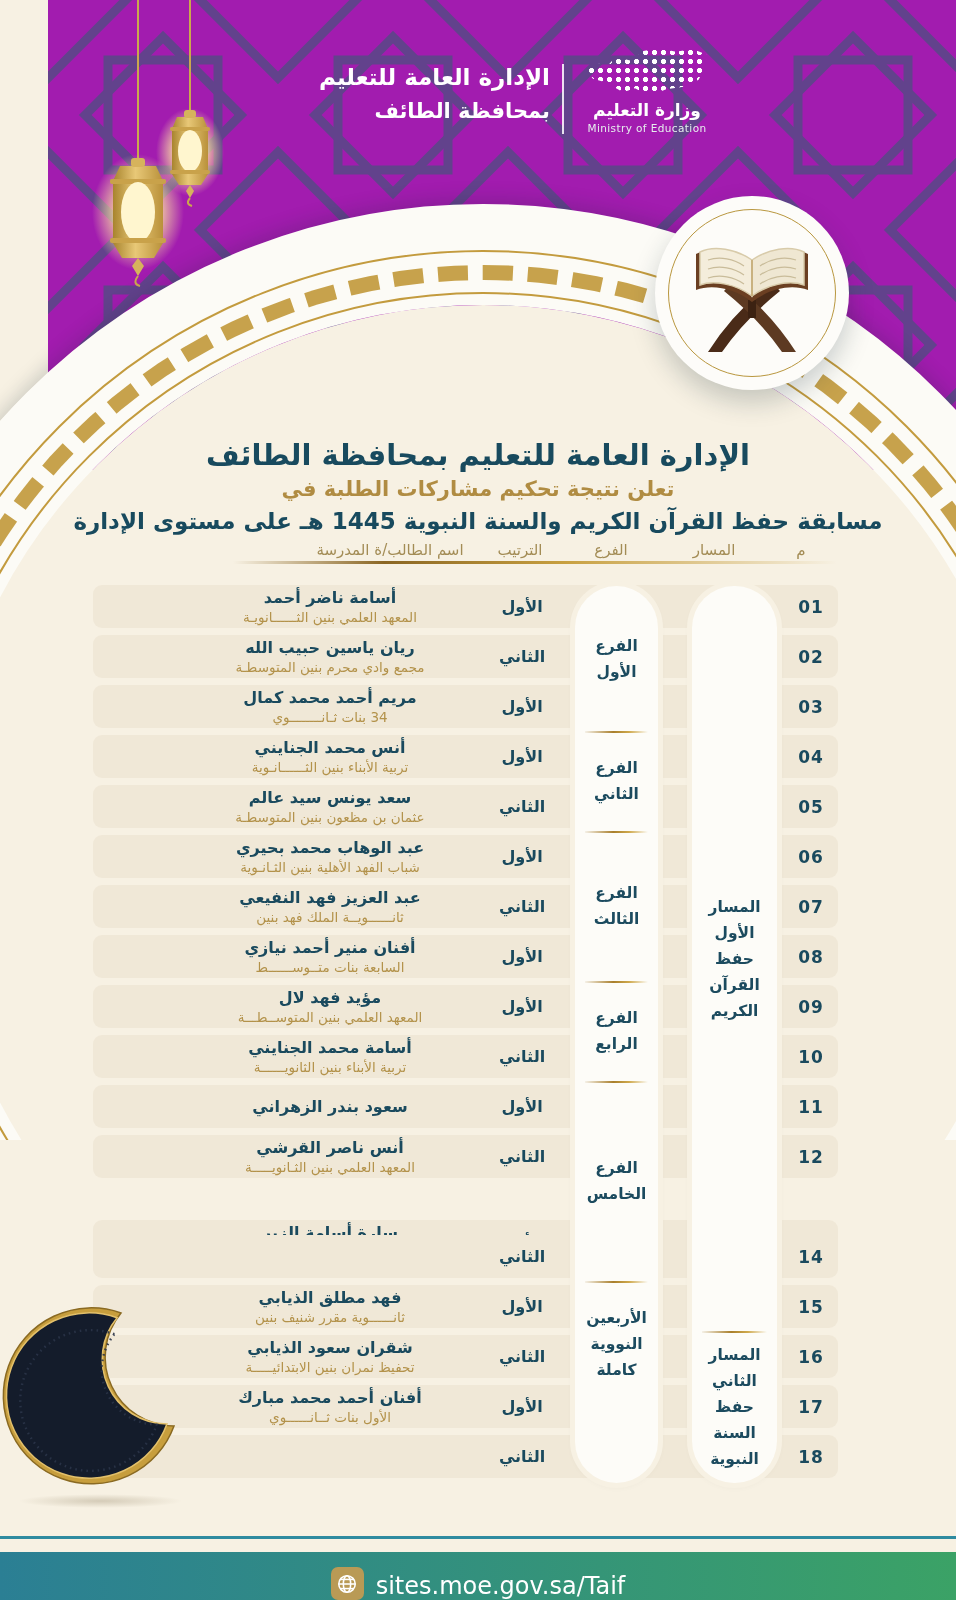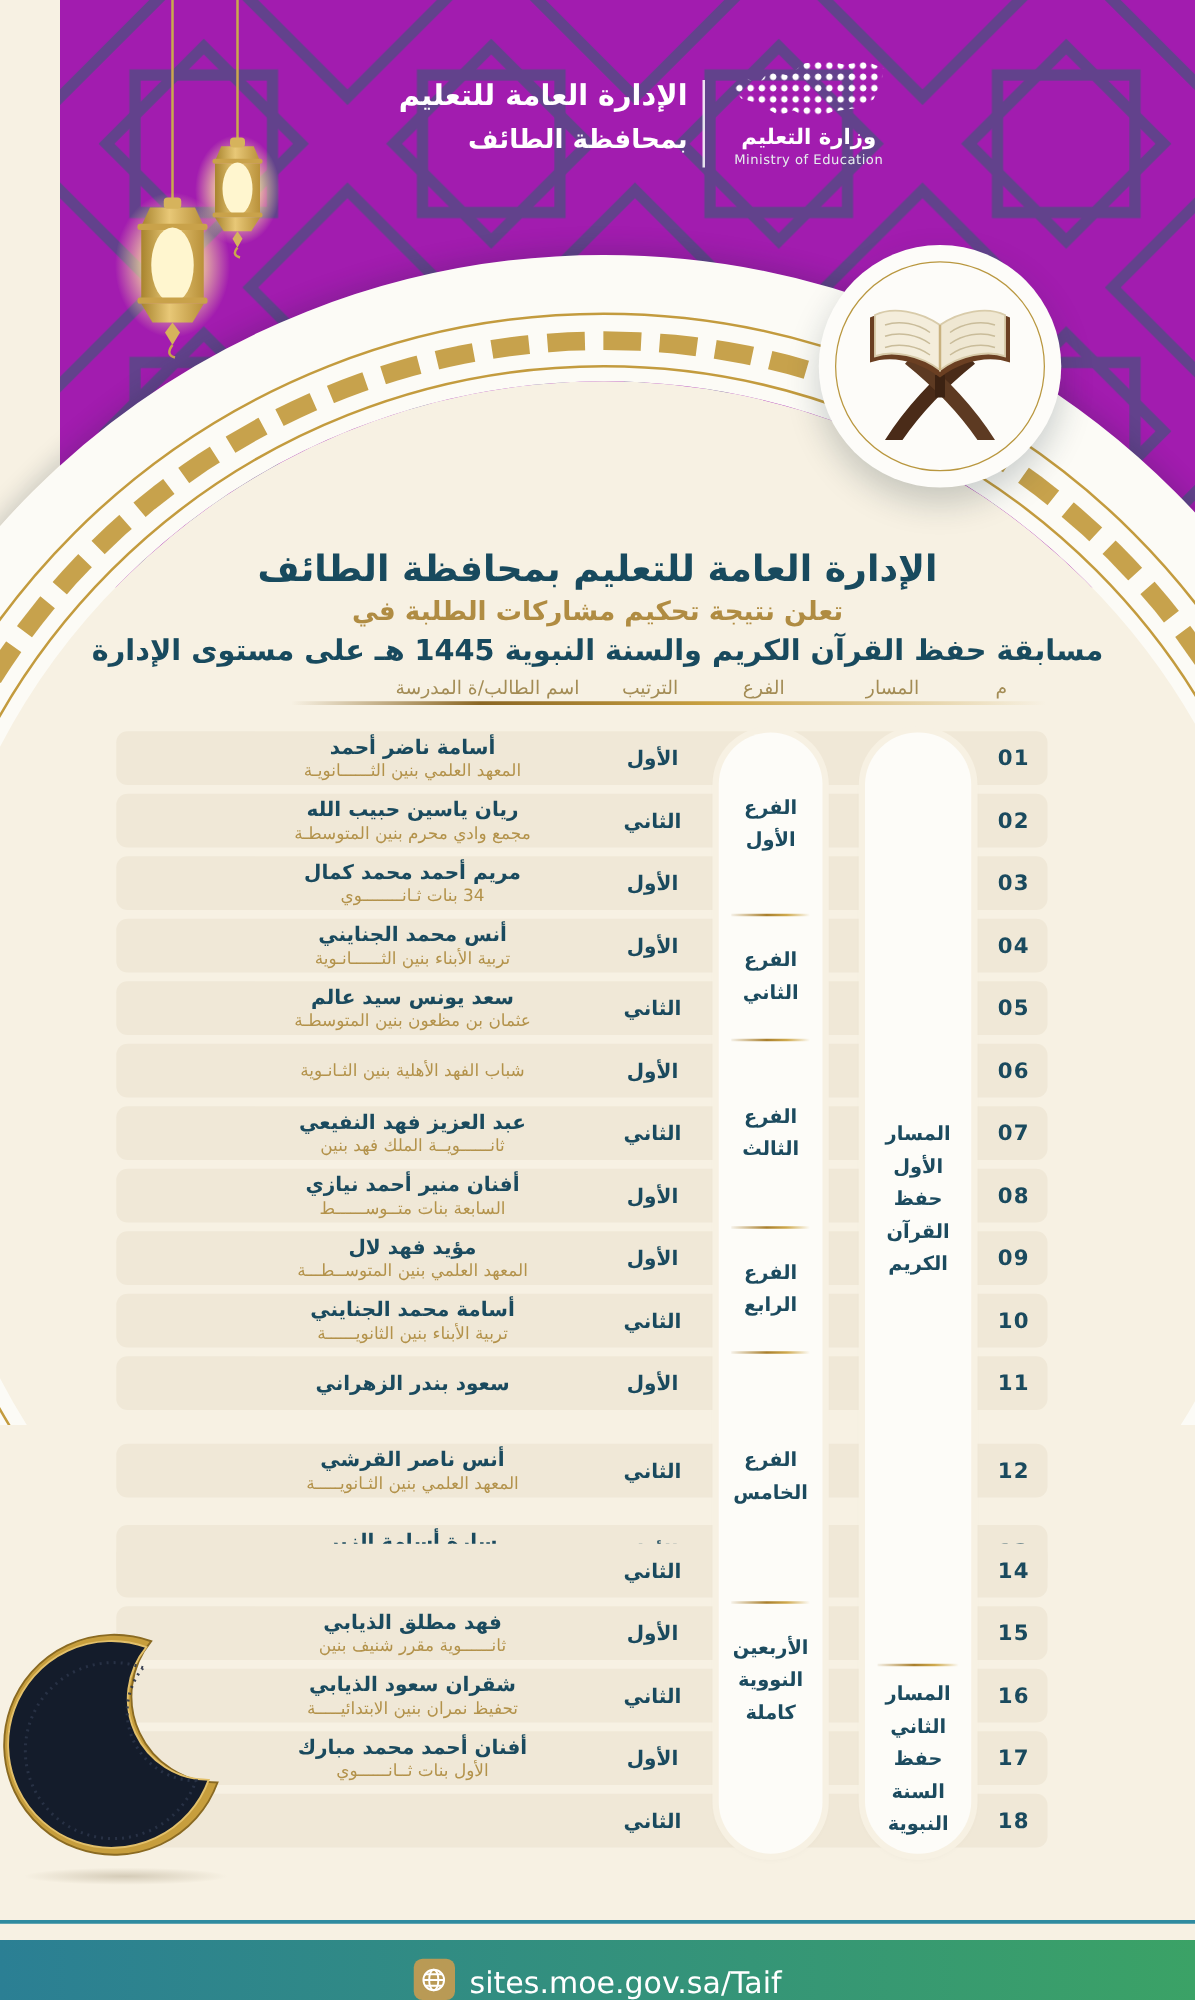--- a/index.html
+++ b/index.html
@@ -237,20 +237,21 @@
       <div class="row" style="top: 785px;">
         <div class="c-name">
           <div class="nm">سعد يونس سيد عالم</div>
           <div class="sc">عثمان بن مظعون بنين المتوسطـة</div>
         </div>
         <div class="c-rank">الثاني</div>
         <div class="c-num">05</div>
       </div>
       <div class="row" style="top: 835px;">
         <div class="c-name">
+          <div class="nm">عبد الوهاب محمد بحيري</div>
           <div class="sc">شباب الفهد الأهلية بنين الثـانـوية</div>
         </div>
         <div class="c-rank">الأول</div>
         <div class="c-num">06</div>
       </div>
       <div class="row" style="top: 885px;">
         <div class="c-name">
           <div class="nm">عبد العزيز فهد النفيعي</div>
           <div class="sc">ثانــــــويــة الملك فهد بنين</div>
         </div>
@@ -281,21 +282,21 @@
         <div class="c-rank">الثاني</div>
         <div class="c-num">10</div>
       </div>
       <div class="row" style="top: 1085px;">
         <div class="c-name">
           <div class="nm">سعود بندر الزهراني</div>
         </div>
         <div class="c-rank">الأول</div>
         <div class="c-num">11</div>
       </div>
-      <div class="row" style="top: 1135px; margin-top: 20px;">
+      <div class="row" style="top: 1135px;">
         <div class="c-name">
           <div class="nm">أنس ناصر القرشي</div>
           <div class="sc">المعهد العلمي بنين الثـانويـــــة</div>
         </div>
         <div class="c-rank">الثاني</div>
         <div class="c-num">12</div>
       </div>
       <div class="row" style="top: 1220px;">
         <div class="c-name">
           <div class="nm">سارة أسامة الزير</div>

